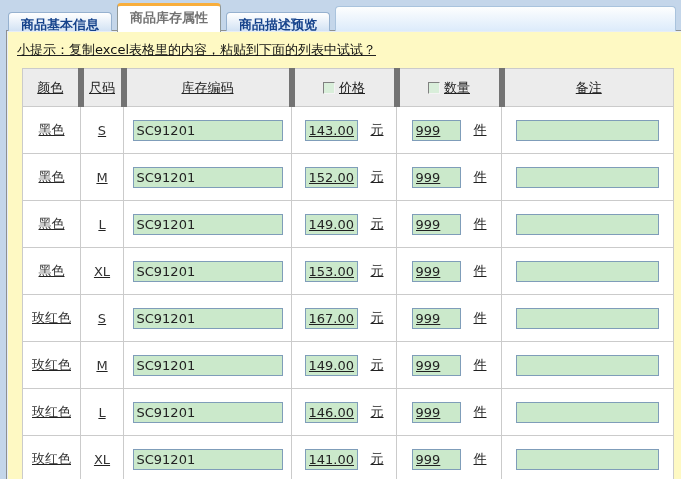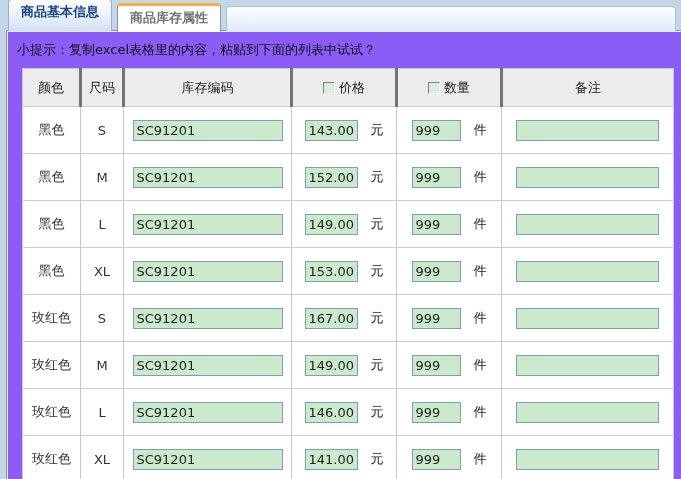--- a/index.html
+++ b/index.html
@@ -10,21 +10,21 @@
     font-family:"DejaVu Sans","Liberation Sans",sans-serif;
     font-size:13px; color:#222;
   }
   
   .tabbar {
     position:absolute; top:0; left:0; right:0; height:31px;
     display:flex; align-items:flex-end; gap:5px;
     padding:0 5px 0 8px; z-index:2;
   }
   .tab {
-    height:32px; line-height:23px; padding:0 12px;
+    height:19px; line-height:23px; padding:0 12px;
     background:linear-gradient(#ffffff,#d2e2f4);
     border:1px solid #96b1cf; border-bottom:none;
     border-radius:4px 4px 0 0;
     color:#15428b; font-weight:bold; font-size:13px;
     white-space:nowrap; cursor:pointer;
   }
   .tab.active {
     height:29px; line-height:24px;
     background:#ffffff;
     border:1px solid #8f9899; border-bottom:none;
@@ -33,37 +33,38 @@
   }
   .tab-filler {
     flex:1; height:25px;
     background:linear-gradient(#fdfefe,#dcebfb);
     border:1px solid #a9c3dd; border-bottom:none;
     border-radius:4px 4px 0 0;
   }
   
   .panel {
     position:absolute; top:30px; left:6px; right:0; bottom:0;
-    background:#8b5cf6;
+    background:#fef9c3;
     border-top:1px solid #8d9091; border-left:1px solid #8d9091;
     box-shadow:inset 1px 1px 0 #e7eef6;
     z-index:1;
+    text-decoration:underline;
   }
   .hint { padding:10px 10px 9px 10px; color:#111; }
   
   .tblwrap { margin-left:15px; }
   table.inv { border-collapse:collapse; table-layout:fixed; width:651px; }
   .inv col.c-color {width:58px;} .inv col.c-size {width:43px;}
   .inv col.c-sku {width:168px;} .inv col.c-price {width:105px;}
   .inv col.c-qty {width:105px;} .inv col.c-note {width:172px;}
   .inv th {
     background:#ececec; height:38px; font-weight:normal; font-size:13px;
     border:1px solid #cbcbcb; color:#222; text-align:center;
   }
-  .inv th + th { border-left:3px solid #737373; }
+  .inv th + th { border-left:6px solid #737373; }
   .inv td {
     border:1px solid #cbcbcb; height:47px; text-align:center;
     background:#fff; font-size:13px; color:#333;
   }
   .cellflex { display:flex; align-items:center; justify-content:center; gap:13px; }
   input.green {
     background:var(--input-bg,#cbe9cb);
     border:1px solid var(--input-border,#7f9db9);
     height:21px; font-size:13px; font-family:inherit;
     padding:1px 3px; color:#222; outline:none;
@@ -80,20 +81,21 @@
   }
   .unit { color:#222; }
 </style>
 </head>
 <body>
 
 <div class="tabbar">
 
   <div class="tab">商品基本信息</div>
     <div class="tab active">商品库存属性</div>
+    <div class="tab">商品描述预览</div>
     <div class="tab-filler"></div>
 </div>
 
 <div class="panel">
   <div class="hint">小提示：复制excel表格里的内容，粘贴到下面的列表中试试？</div>
 
   <div class="tblwrap">
     <table class="inv">
       <colgroup>
         <col class="c-color">

